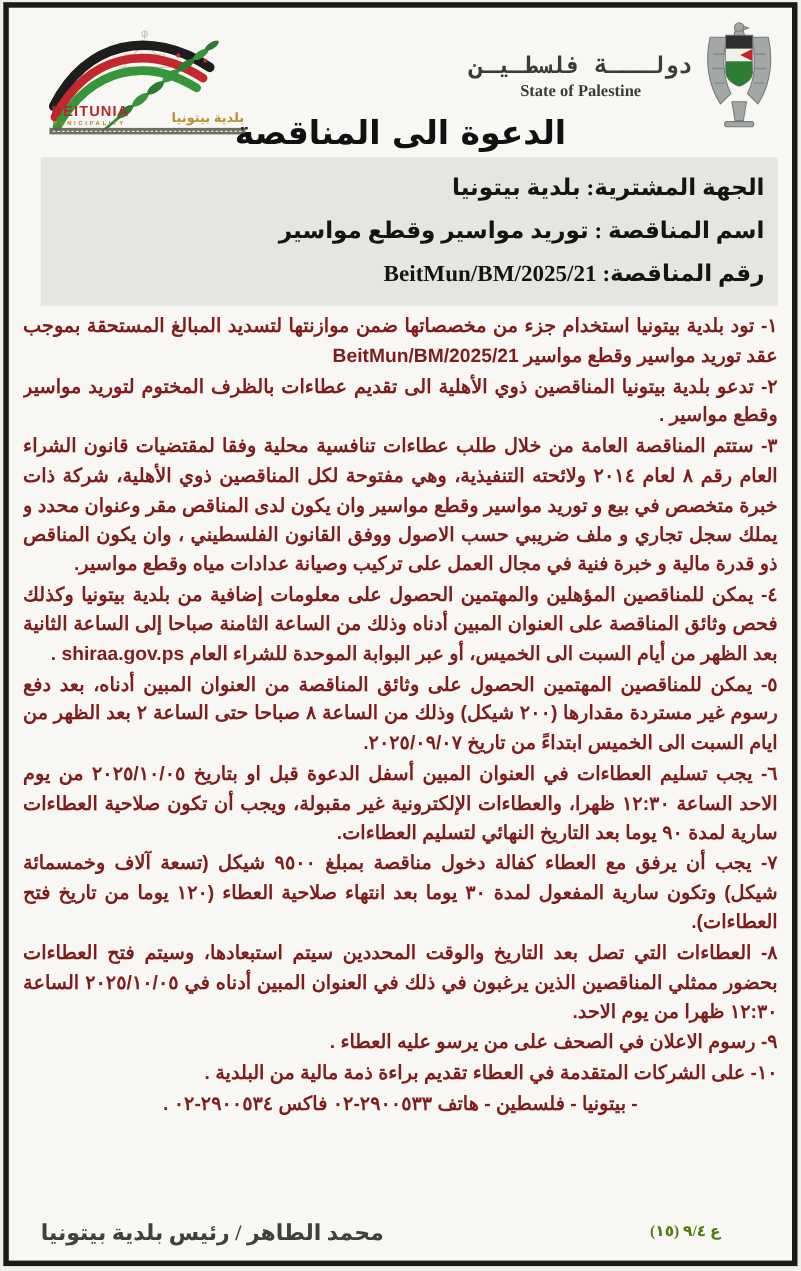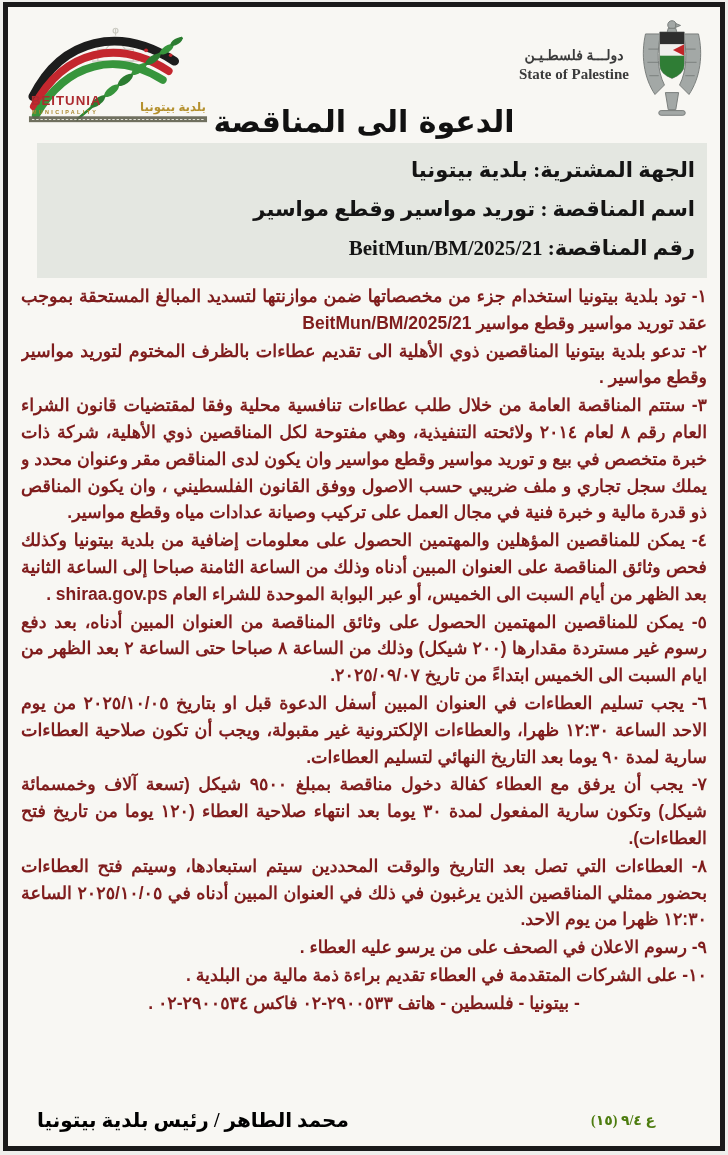--- a/index.html
+++ b/index.html
@@ -7,24 +7,24 @@
   body { background:#f1f1ee; font-family:"Liberation Serif","DejaVu Sans",sans-serif; }
   .page { position:relative; width:728px; height:1155px; background:#efefec; }
   .frame {
     position:absolute; left:3px; right:3px; top:2px; bottom:4px;
     border:5px solid #1a1a1a; background:#f8f7f3;
     padding:4px 13px 0 13px;
     display:flex; flex-direction:column; overflow:hidden;
   }
   
   .header { position:relative; height:128px; flex:0 0 auto; }
-  .logo-wrap { position:absolute; left:6px; top:10px; }
+  .logo-wrap { position:absolute; left:22px; top:10px; }
   .state-wrap { position:absolute; right:0px; top:6px; display:flex; align-items:flex-start; }
   .state-text { text-align:center; margin-top:30px; margin-left:4px; margin-right:8px; color:#3b3b3b; }
-  .state-ar { font-family:Liberation Serif, serif; font-weight:bold; font-size:14px; }
+  .state-ar { font-family:Liberation Mono, monospace; font-weight:bold; font-size:21px; }
   .state-en { font-family:"Liberation Serif",serif; font-weight:bold; font-size:15px; margin-top:2px; }
   .doc-title {
     position:absolute; bottom:0; left:0; right:0; text-align:center;
     direction:rtl; font-family:"DejaVu Sans",sans-serif;
     font-weight:bold; font-size:30px; color:#111;
   }
   
   .info-box {
     flex:0 0 auto; margin:4px 0 5px 16px; background:#e4e7e1;
     direction:rtl; text-align:right; padding:8px 12px 10px 12px;
@@ -43,21 +43,21 @@
   }
   .clause.centered { text-align:center; text-align-last:center; }
   
   .footer-row {
     flex:0 0 auto; height:46px; display:flex; direction:rtl;
     justify-content:space-between; align-items:center;
     padding:0 52px 6px 16px;
   }
   .ref-mark { direction:rtl; font-size:14px; font-weight:bold; color:#4d7c0f;
     font-family:"Liberation Serif","DejaVu Sans",sans-serif; }
-  .signature { direction:rtl; font-weight:bold; font-size:20px; color:#000000;
+  .signature { direction:rtl; font-weight:bold; font-size:20px; color:#404040;
     font-family:"Liberation Serif","DejaVu Sans",sans-serif; }
   svg text { font-family:"Liberation Sans","DejaVu Sans",sans-serif; }
 </style>
 </head>
 <body>
 
 <div class="page">
   <div class="frame">
 
     <div class="header">

